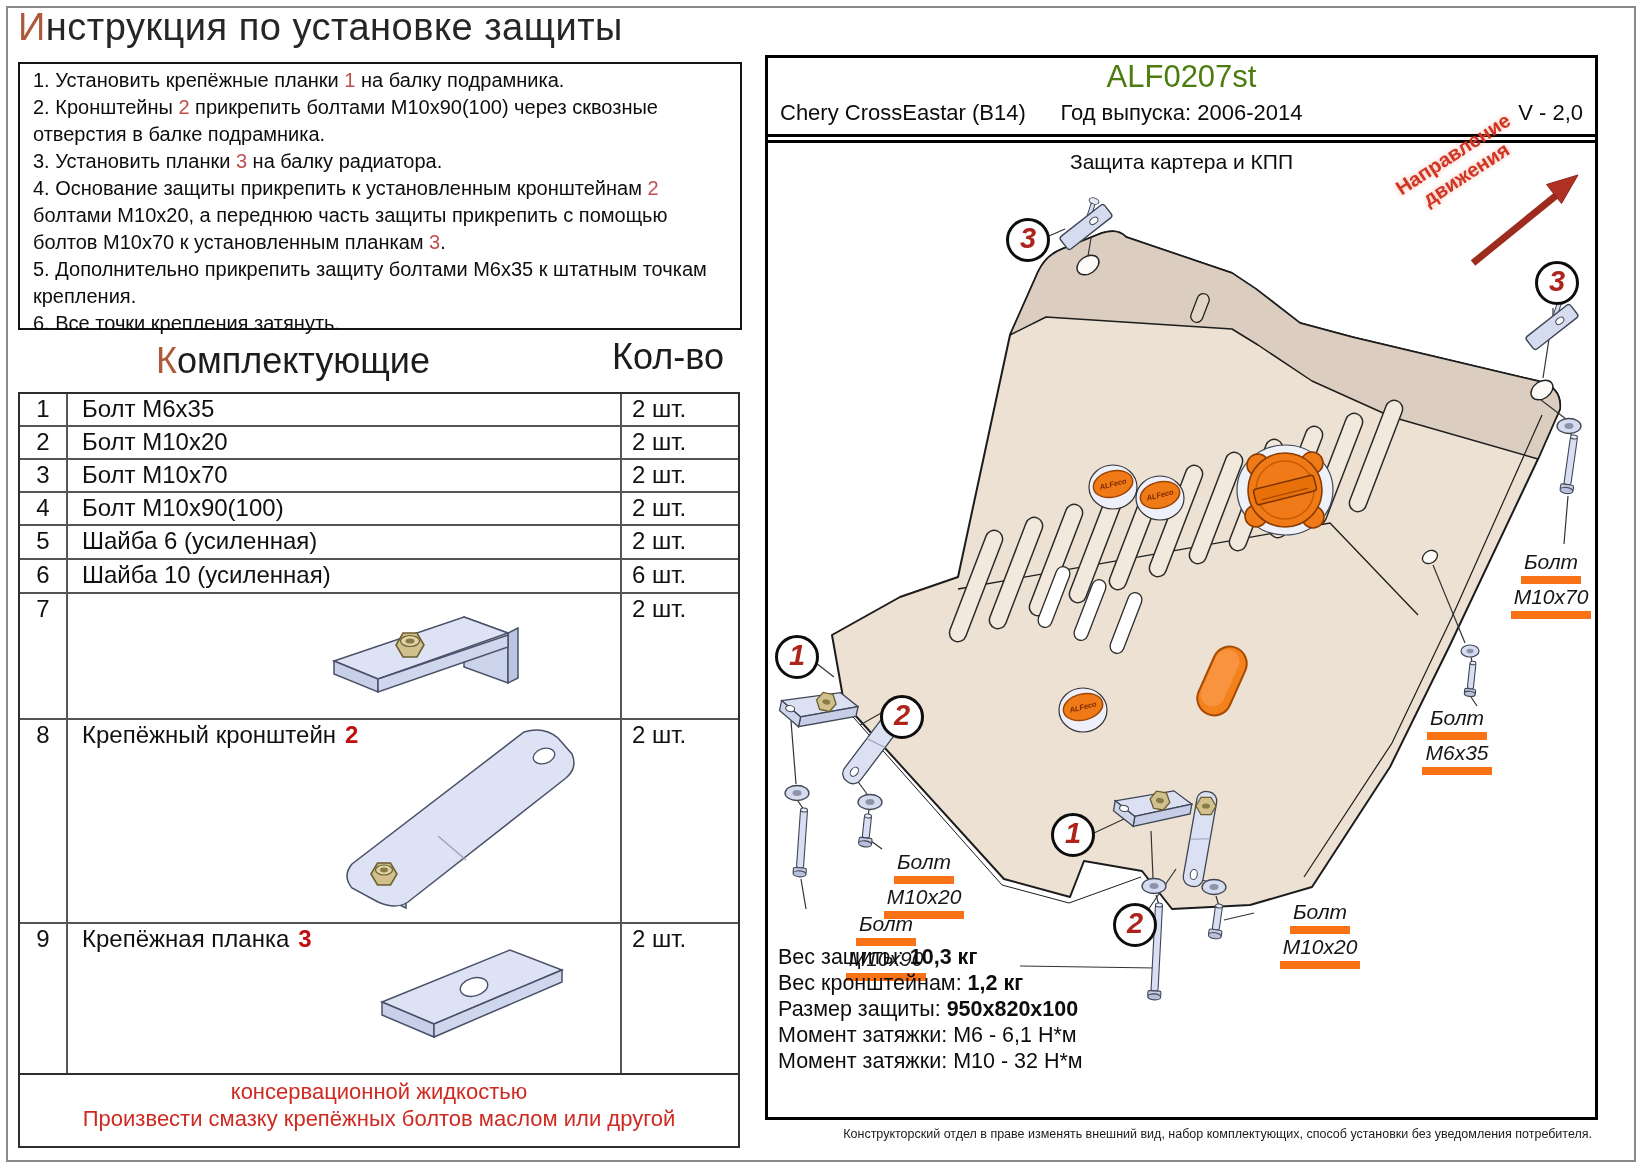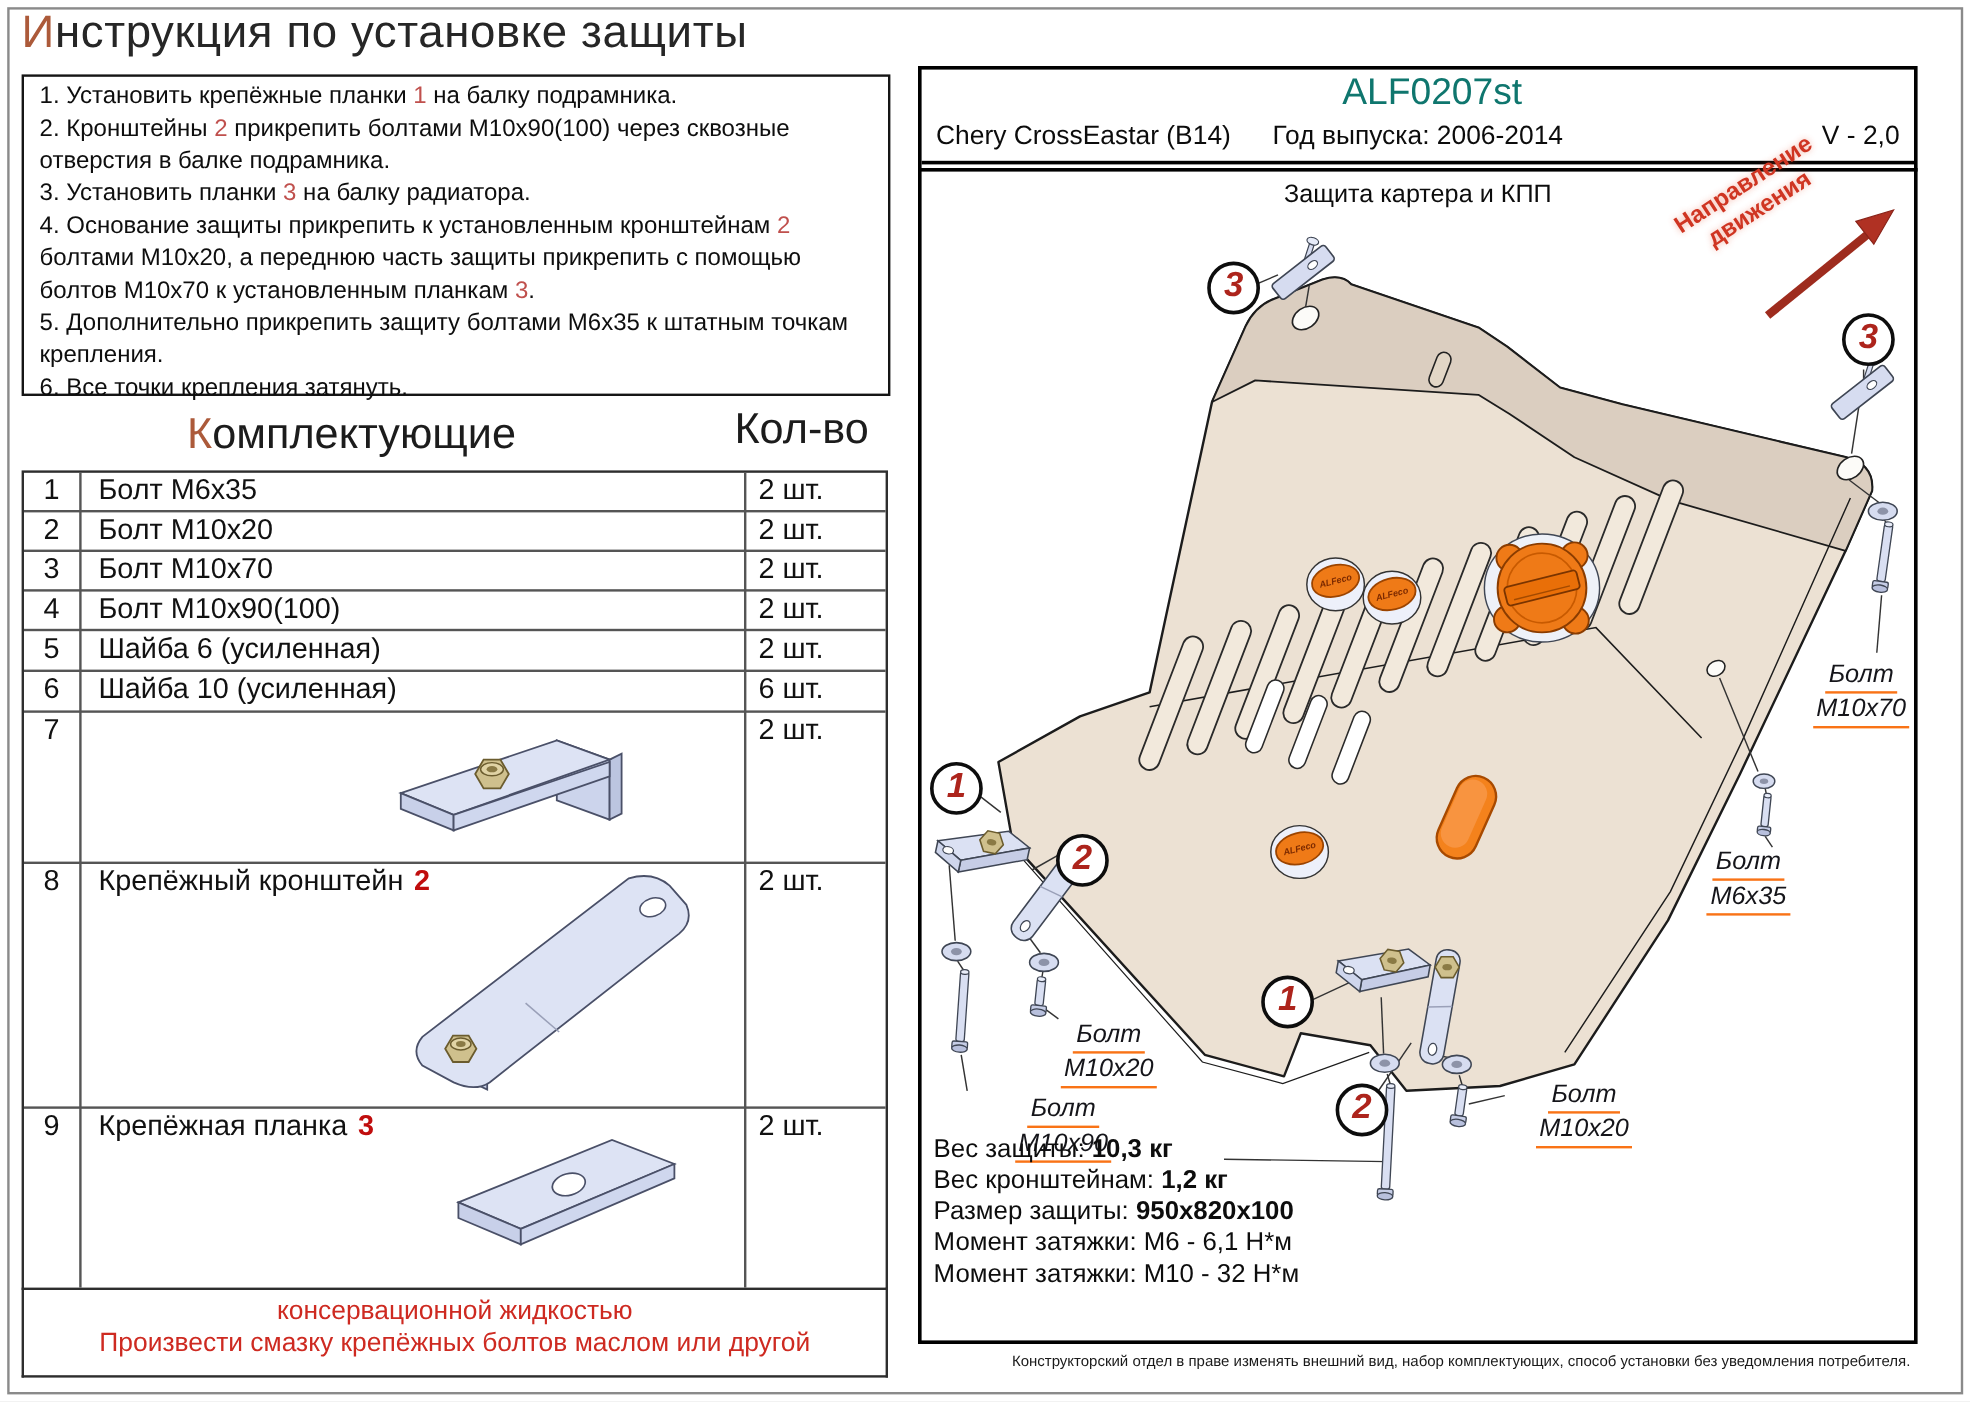--- a/index.html
+++ b/index.html
@@ -30,36 +30,36 @@
   .mark{color:#c00d0d;font-weight:bold;margin-left:9px;}
   .row-art{position:absolute;}
 
   .note-box{position:absolute;left:18px;top:1073px;width:718px;height:68px;border:2px solid #2e2e2e;border-top:none;
             text-align:center;color:#ce2a21;font-size:22px;line-height:27px;padding-top:5px;box-sizing:content-box;}
 
   
   .right-box{position:absolute;left:765px;top:55px;width:827px;height:1059px;border:3px solid #000;}
   .rb-head{position:relative;height:76px;border-bottom:3px solid #000;}
   .rb-head:after{content:"";position:absolute;left:-3px;right:-3px;bottom:-9px;height:3px;background:#000;}
-  .part-code{position:absolute;left:12px;top:1px;width:100%;text-align:center;font-size:31px;color:#0f766e;}
+  .part-code{position:absolute;left:0;top:1px;width:100%;text-align:center;font-size:31px;color:#4d7c0f;}
   .head-row{position:absolute;left:0;top:42px;width:100%;font-size:22px;color:#0c0c0c;}
   .hr-model{position:absolute;left:12px;top:0;}
   .hr-year{position:absolute;left:0;width:100%;text-align:center;top:0;}
   .hr-engine{position:absolute;right:12px;top:0;}
   .rb-subtitle{position:absolute;left:0;top:92px;width:100%;text-align:center;font-size:21px;color:#0c0c0c;}
 
   .diagram{position:absolute;left:752px;top:165px;}
 
   .callout{position:absolute;width:44px;height:44px;border:3.5px solid #0d0d0d;border-radius:50%;background:#fff;
            display:flex;align-items:center;justify-content:center;box-sizing:border-box;}
   .callout span{font-size:29px;font-weight:bold;font-style:italic;color:#ad241c;line-height:1;padding-bottom:3px;}
 
   .bolt-label{position:absolute;width:130px;text-align:center;font-size:21px;line-height:26px;
               font-style:italic;color:#15151a;}
-  .bolt-label span{display:inline-block;border-bottom:2px solid #f97316;padding:0 3px 1px;}
+  .bolt-label span{display:inline-block;border-bottom:8px solid #f97316;padding:0 3px 1px;}
 
   .arrow-text{position:absolute;left:1352px;top:140px;width:215px;transform:rotate(-33deg);
               text-align:center;font-size:20px;font-weight:bold;color:#cf3522;line-height:24px;
               text-shadow:0 0 5px rgba(230,90,60,.45);}
 
   .specs{position:absolute;left:778px;top:944px;width:330px;}
   .spec-line{font-size:21.5px;line-height:26px;color:#0d0d0d;white-space:nowrap;}
   .spec-line .val-b{font-weight:bold;}
 
   .disclaimer{position:absolute;left:770px;top:1127px;width:822px;text-align:right;font-size:12.5px;color:#1a1a1a;}

